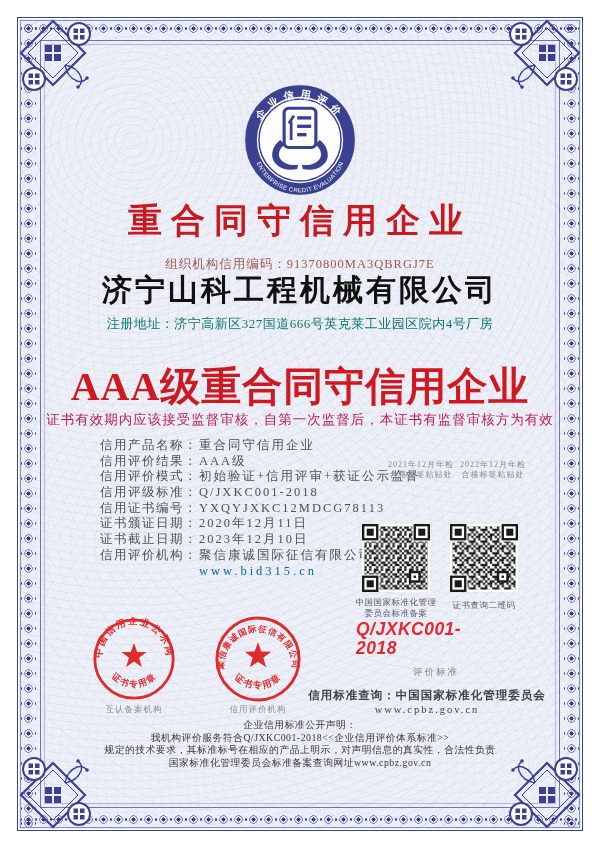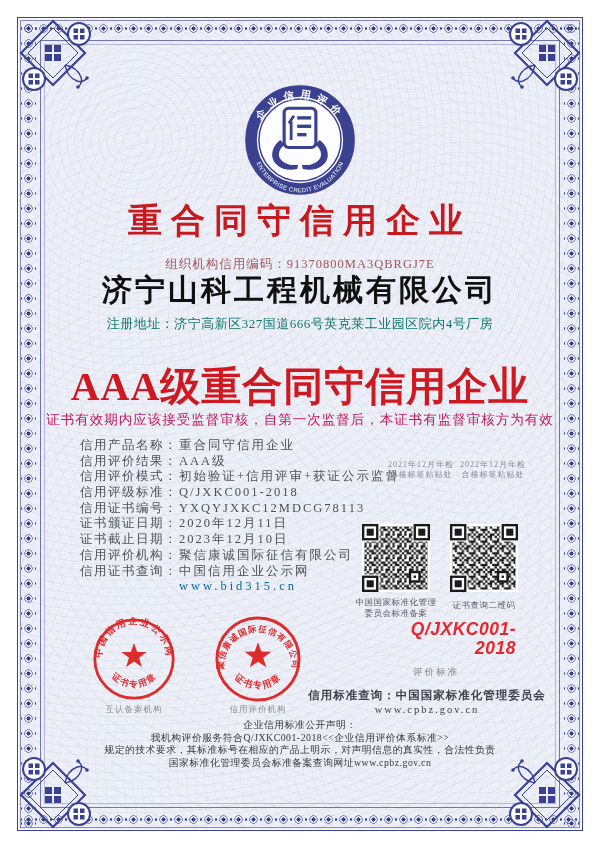--- a/index.html
+++ b/index.html
@@ -37,31 +37,31 @@
   .abs{position:absolute;}
   .ctr{left:0;right:0;text-align:center;}
   .title{top:198px;font-size:34px;font-weight:bold;letter-spacing:9px;color:#c8191f;}
   .orgcode{top:256px;font-size:12.5px;letter-spacing:1px;color:#a05454;}
   .company{top:270px;font-size:30px;font-weight:bold;letter-spacing:3px;color:#101010;
            font-family:Liberation Serif, serif;}
   .address{top:315px;font-size:13px;letter-spacing:.5px;color:#0f766e;}
   .intro{top:344px;font-size:13.5px;font-weight:bold;letter-spacing:.5px;color:#141414;}
   .grade{top:359px;font-size:40px;font-weight:bold;letter-spacing:1px;color:#cf1820;}
   .note{top:411px;font-size:13.5px;letter-spacing:1px;color:#be185d;}
-  .fields{left:80px;top:438px;width:300px;font-size:12.5px;color:#4b505b;}
+  .fields{left:100px;top:438px;width:300px;font-size:12.5px;color:#4b505b;}
   .frow{height:15.7px;line-height:15.7px;white-space:nowrap;}
   .flabel{letter-spacing:1.5px;display:inline-block;width:99px;}
   .fvalue{letter-spacing:2px;}
   .web-row{height:15.7px;line-height:15.7px;padding-left:99px;letter-spacing:3px;font-size:12.5px;color:#0369a1;}
   .insp{position:absolute;width:84px;text-align:center;font-size:8px;line-height:10px;
         color:#85899a;letter-spacing:1px;top:460px;}
   .qr{position:absolute;top:524px;width:68px;height:68px;}
   .qr-cap{position:absolute;width:110px;text-align:center;font-size:8.5px;line-height:10.5px;
           color:#55596a;letter-spacing:.5px;}
-  .stdcode{position:absolute;left:356px;top:620px;width:160px;text-align:right;
+  .stdcode{position:absolute;left:356px;top:620px;width:160px;text-align:left;
            font-family:"Liberation Sans",sans-serif;font-style:italic;font-weight:bold;
            font-size:17.5px;line-height:19px;color:#e8262d;letter-spacing:.5px;}
   .stdcode-cap{position:absolute;left:356px;top:666px;width:160px;text-align:center;
            font-size:9.5px;color:#80848f;letter-spacing:2px;}
   .stdquery{position:absolute;left:297px;top:688px;width:260px;text-align:center;
            font-size:11.5px;font-weight:bold;color:#3c414d;letter-spacing:1px;}
   .stdquery-url{position:absolute;left:297px;top:704px;width:260px;text-align:center;
            font-size:10.5px;color:#3c414d;letter-spacing:2px;}
   .seal{position:absolute;}
   .seal-cap{position:absolute;width:110px;text-align:center;font-size:8.5px;color:#8a8e99;
@@ -241,22 +241,20 @@
     <div class="frow">
       <span class="flabel">信用评级标准：</span><span class="fvalue">Q/JXKC001-2018</span></div>
     <div class="frow">
       <span class="flabel">信用证书编号：</span><span class="fvalue">YXQYJXKC12MDCG78113</span></div>
     <div class="frow">
       <span class="flabel">证书颁证日期：</span><span class="fvalue">2020年12月11日</span></div>
     <div class="frow">
       <span class="flabel">证书截止日期：</span><span class="fvalue">2023年12月10日</span></div>
     <div class="frow">
       <span class="flabel">信用评价机构：</span><span class="fvalue">聚信康诚国际征信有限公司</span></div>
-    <div class="frow">
-      <span class="flabel">信用证书查询：</span><span class="fvalue">中国信用企业公示网</span></div>
     <div class="web-row">www.bid315.cn</div>
   </div>
 
   <div class="insp" style="left:379px">
     <div>2021年12月年检</div>
     <div>合格标签粘贴处</div>
   </div>
   <div class="insp" style="left:451px">
     <div>2022年12月年检</div>
     <div>合格标签粘贴处</div>

